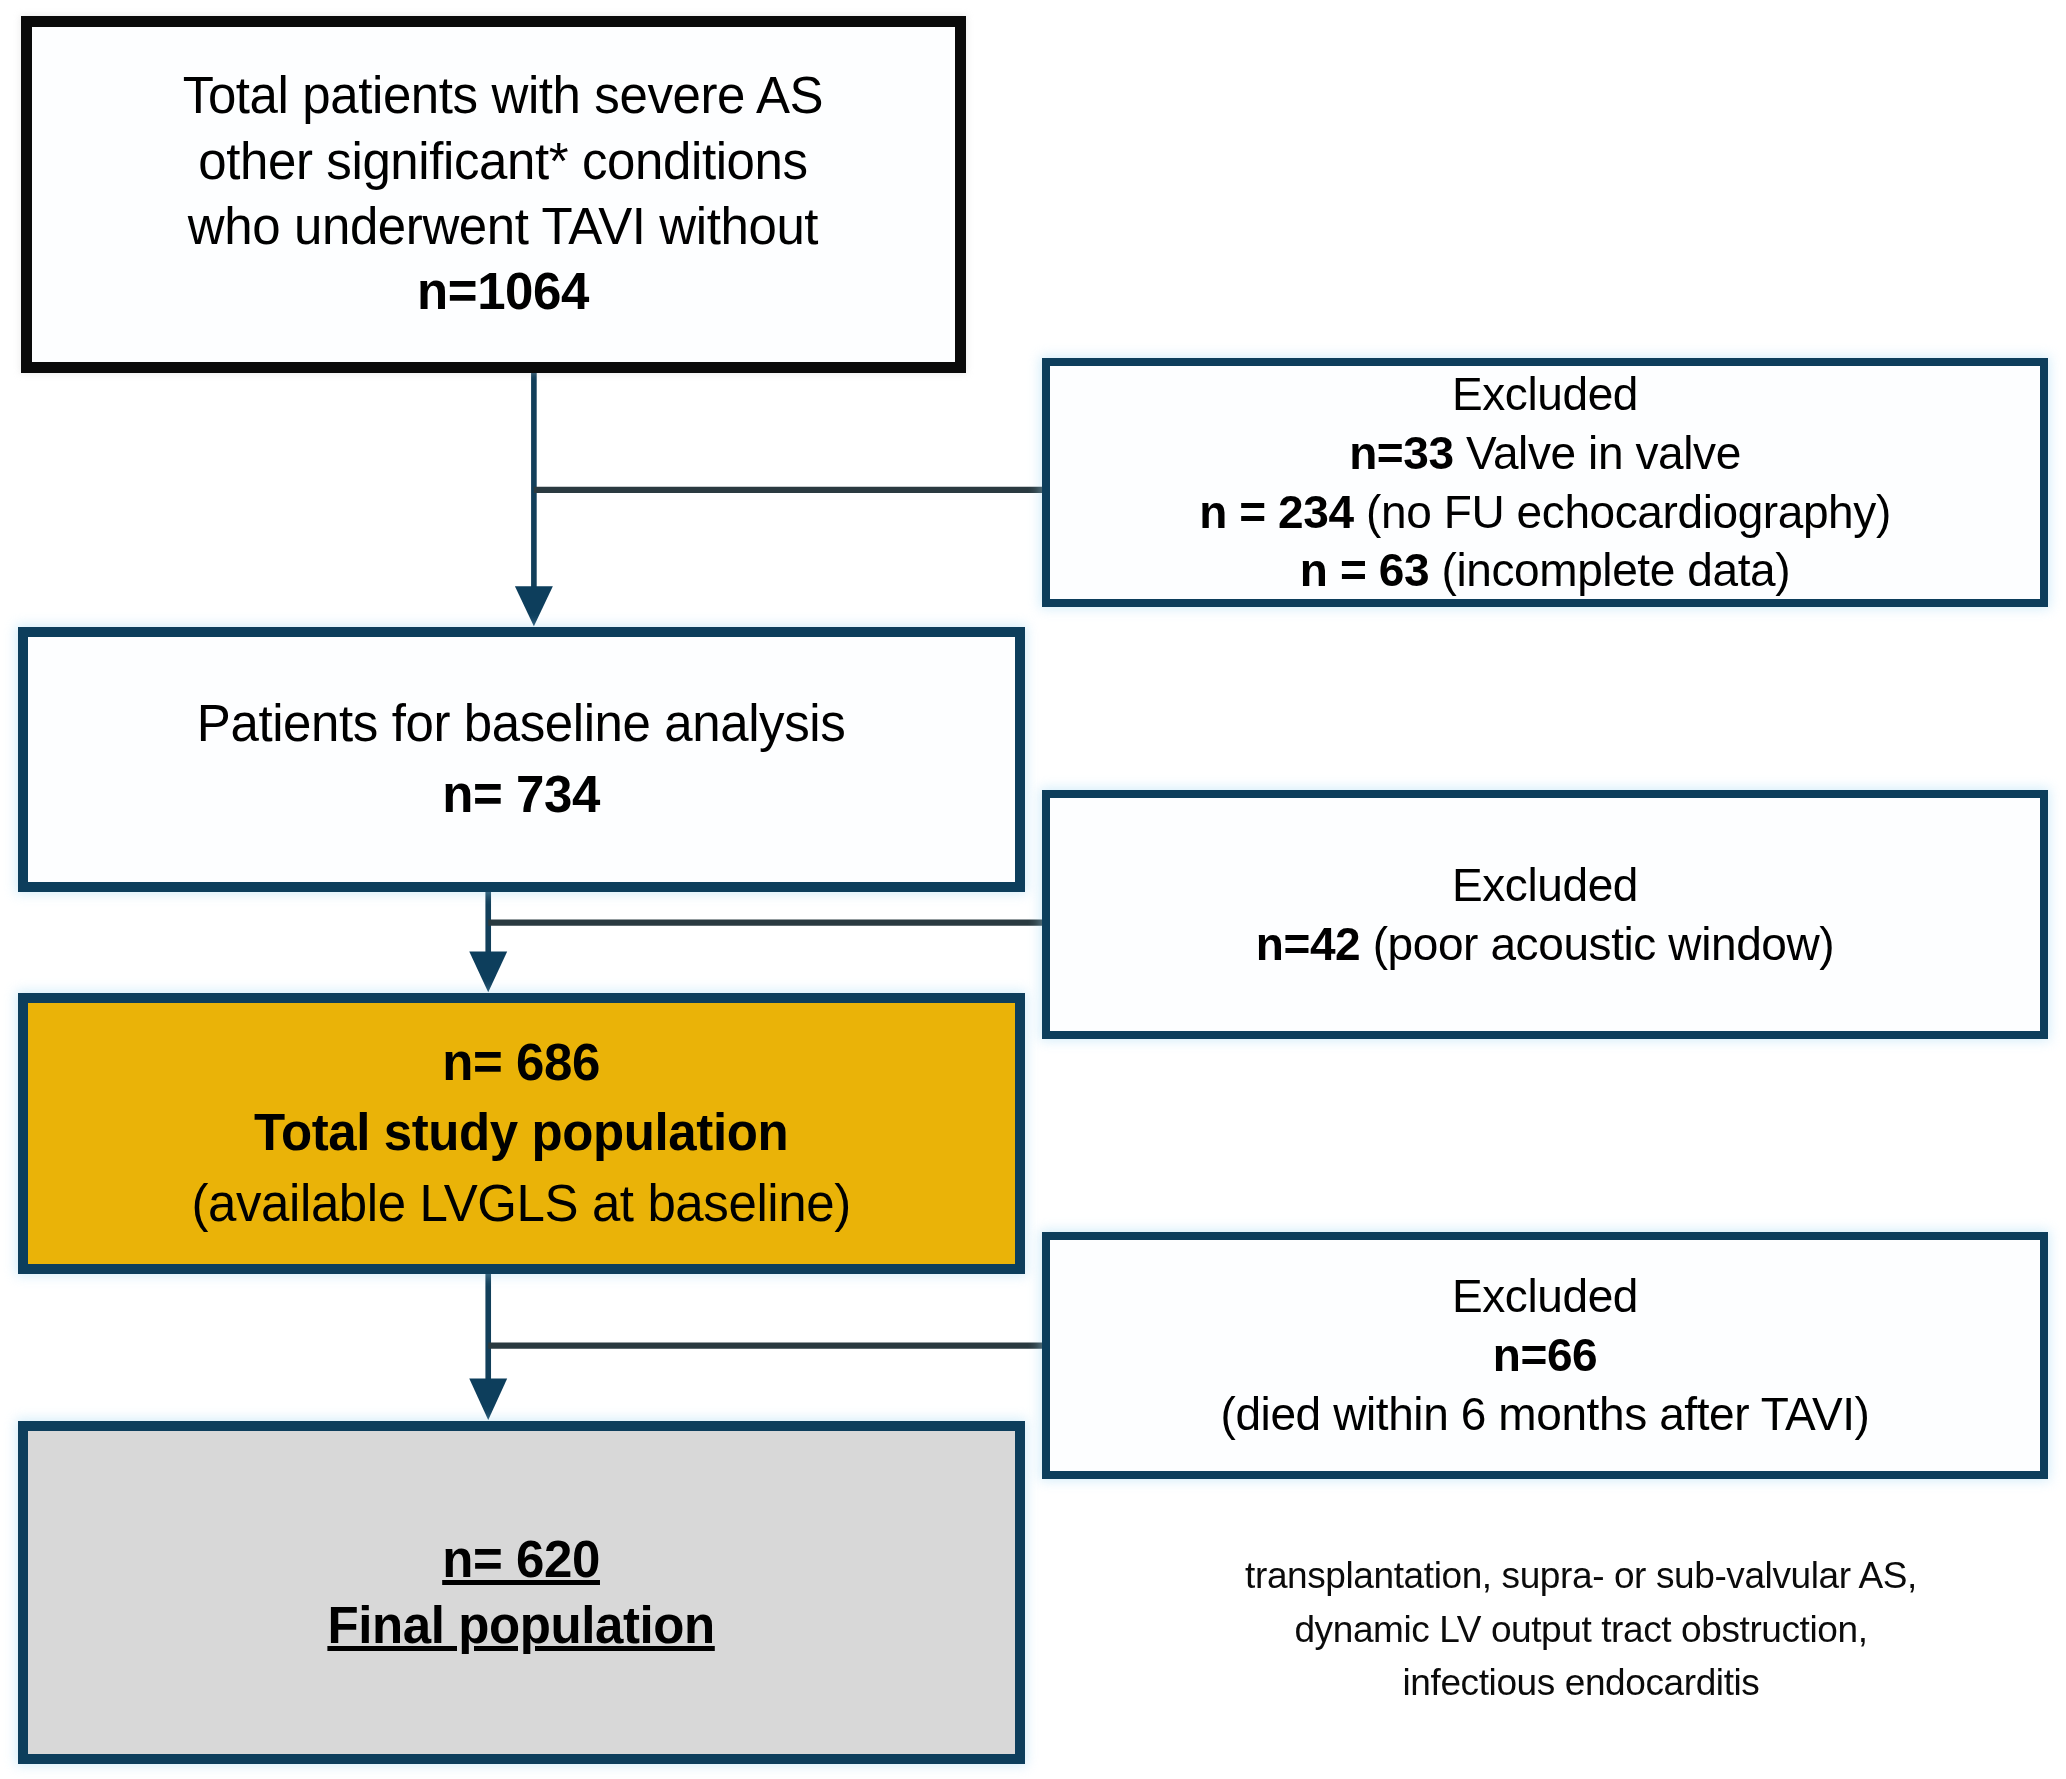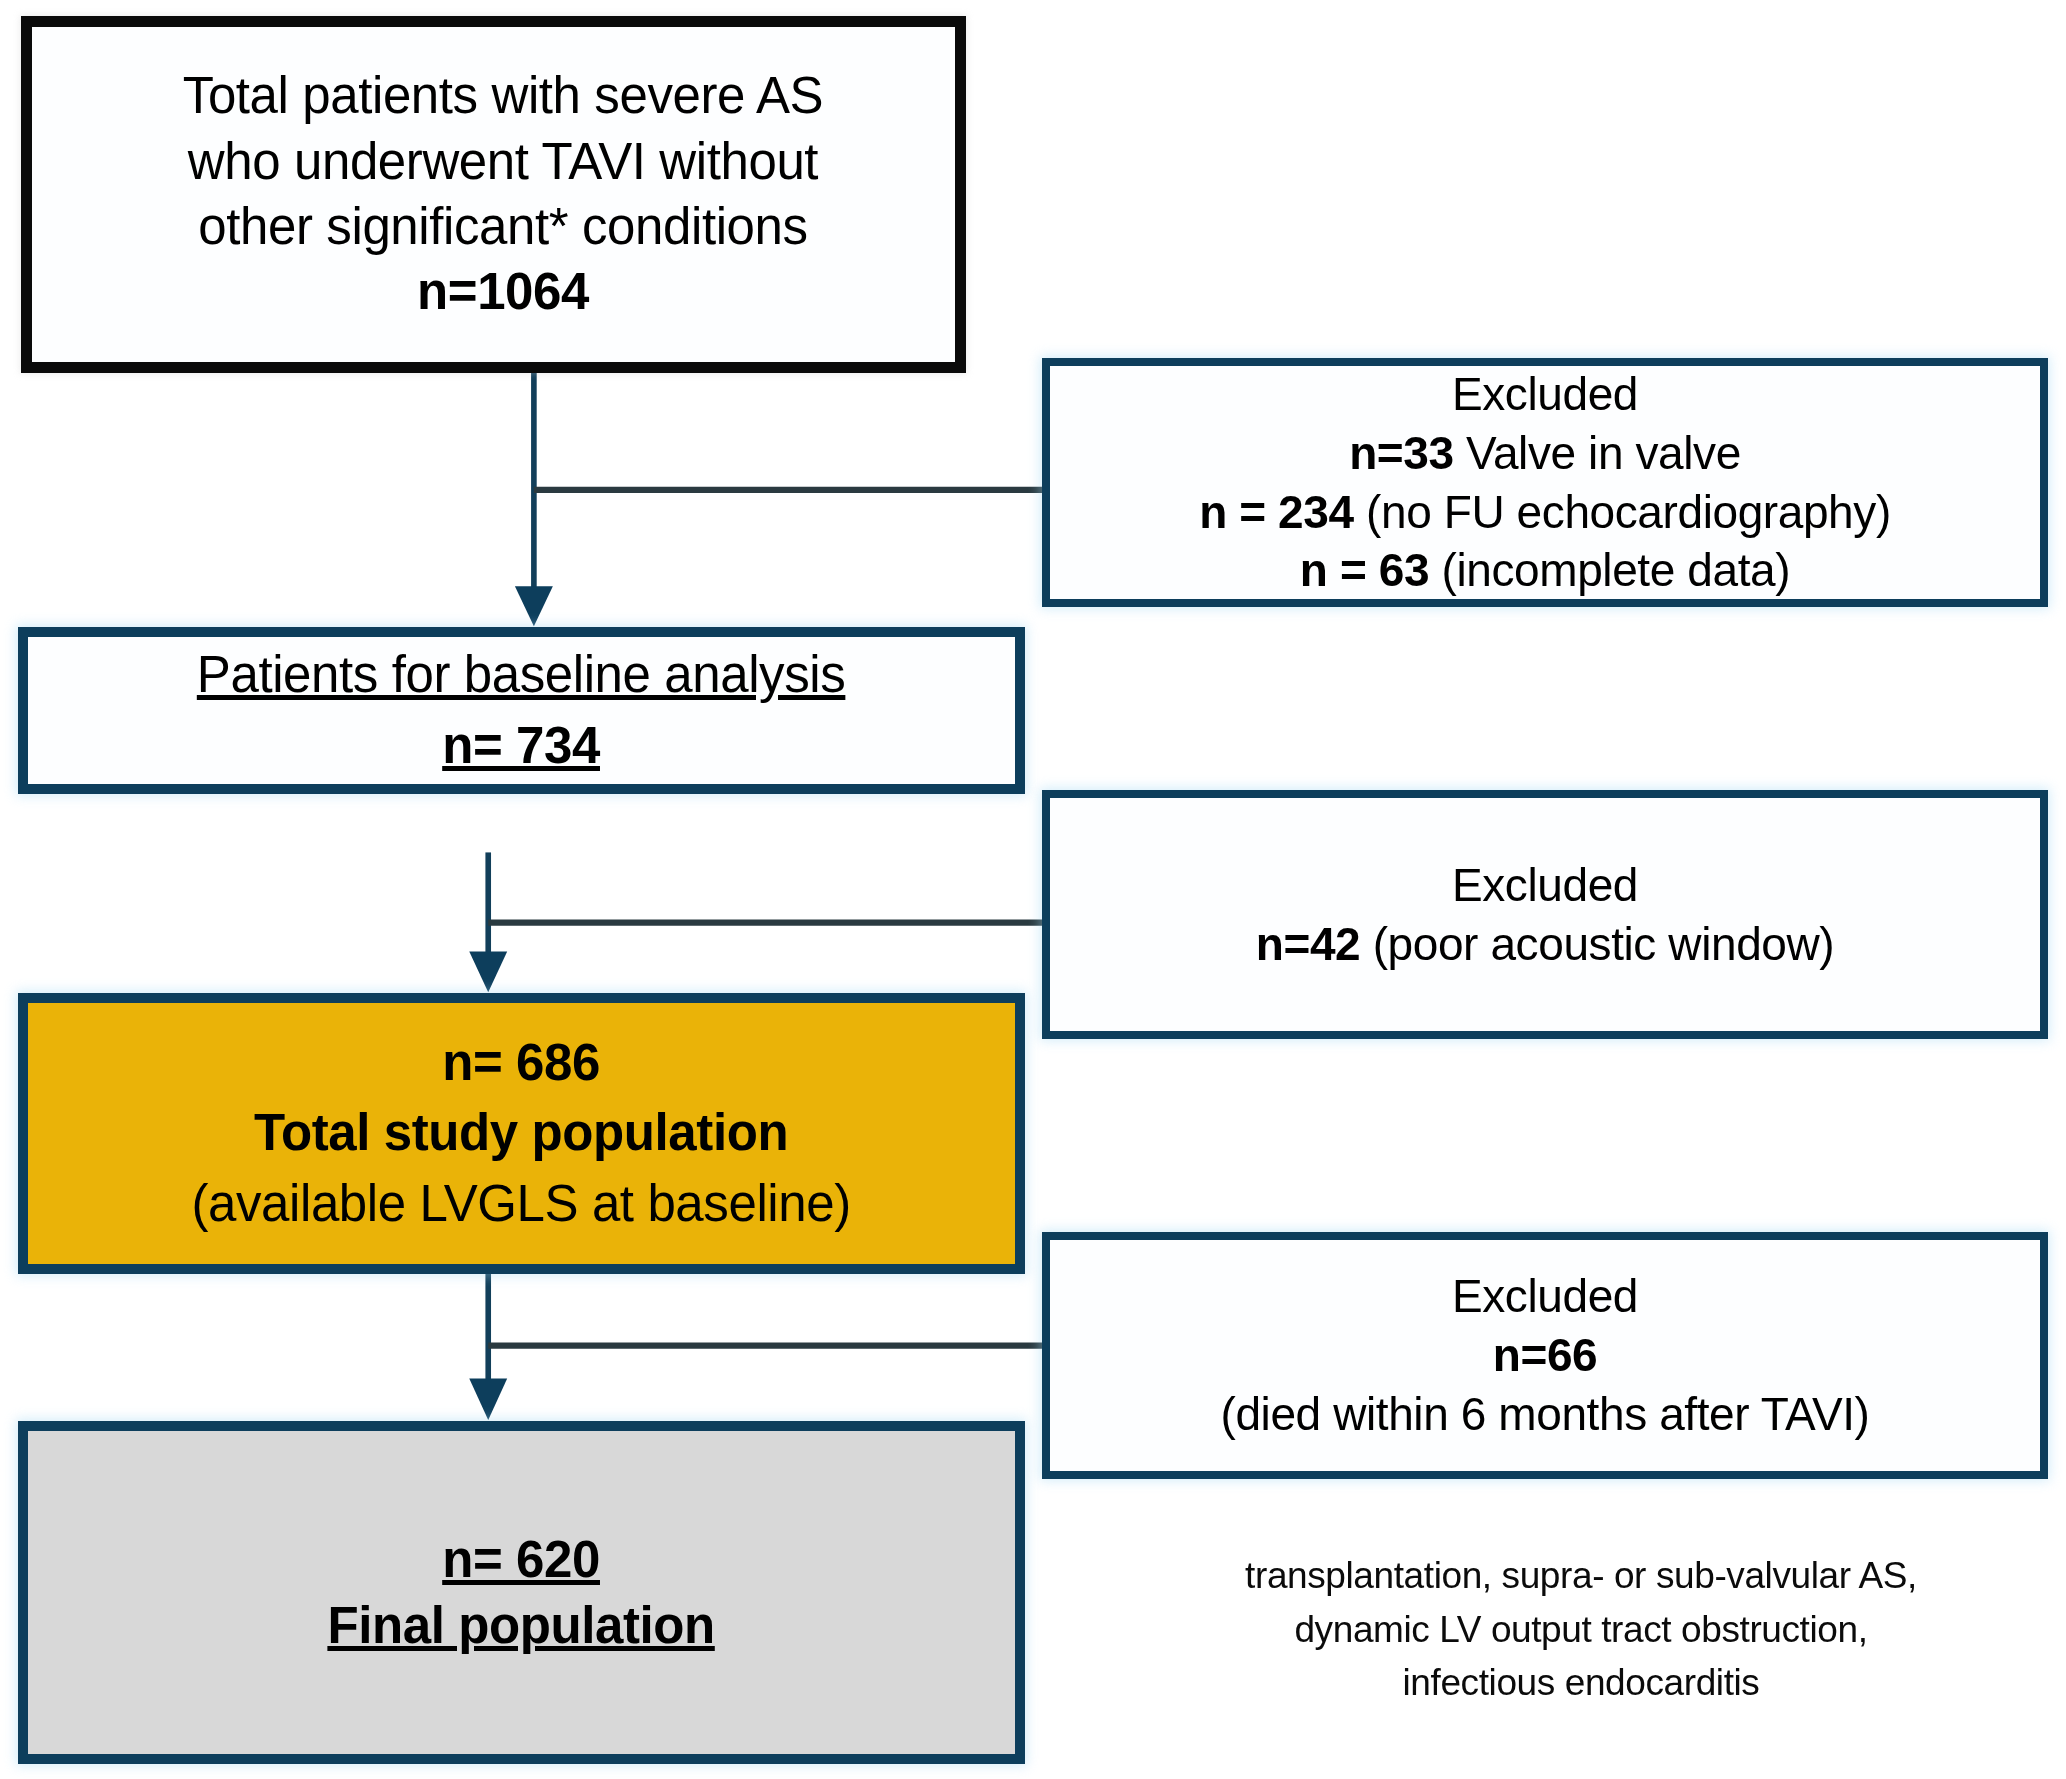--- a/index.html
+++ b/index.html
@@ -71,39 +71,39 @@
     <line class="hline" x1="695" y1="1313" x2="1488" y2="1313"></line>
     <polygon class="arrow" points="668,1354 722,1354 695,1412"></polygon>
 
     <line class="vline" x1="695" y1="1810" x2="695" y2="1968"></line>
     <line class="hline" x1="695" y1="1915" x2="1488" y2="1915"></line>
     <polygon class="arrow" points="668,1962 722,1962 695,2021"></polygon>
   </svg>
 
   <div class="box box-black t-left" style="left:21px; top:15.5px; width:945px; height:357px;">
     <div>Total patients with severe AS</div>
+    <div>other significant* conditions</div>
     <div>who underwent TAVI without</div>
-    <div>other significant* conditions</div>
     <div class="b">n=1064</div>
   </div>
 
   <div class="box box-excl t-right" style="left:1042px; top:358px; width:1006px; height:249px;">
     <div>Excluded</div>
     <div>
       <span class="b">n=33</span><span class="gap">Valve in valve</span>
     </div>
     <div>
       <span class="b">n = 234</span><span class="gap">(no FU echocardiography)</span>
     </div>
     <div>
       <span class="b">n = 63</span><span class="gap">(incomplete data)</span>
     </div>
   </div>
 
-  <div class="box box-navy t-left lh-roomy" style="left:17.6px; top:627px; width:1007px; height:167px;text-decoration:underline;">
+  <div class="box box-navy t-left lh-roomy" style="left:17.6px; top:627px; width:1007px; height:265px;">
     <div>Patients for baseline analysis</div>
     <div class="b">n= 734</div>
   </div>
 
   <div class="box box-excl t-right" style="left:1042px; top:790px; width:1006px; height:249px;">
     <div>Excluded</div>
     <div>
       <span class="b">n=42</span><span class="gap">(poor acoustic window)</span>
     </div>
   </div>

